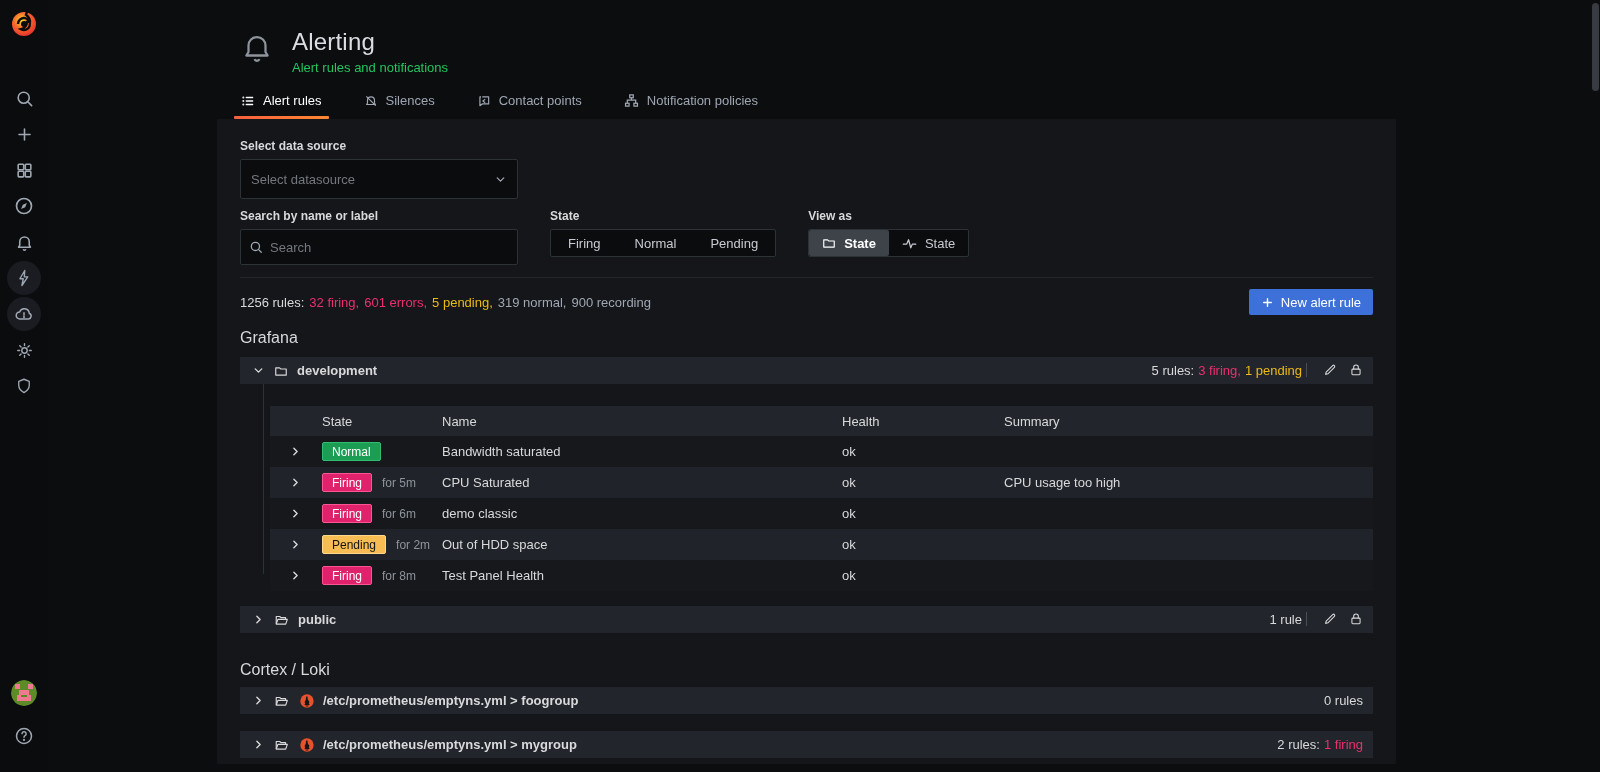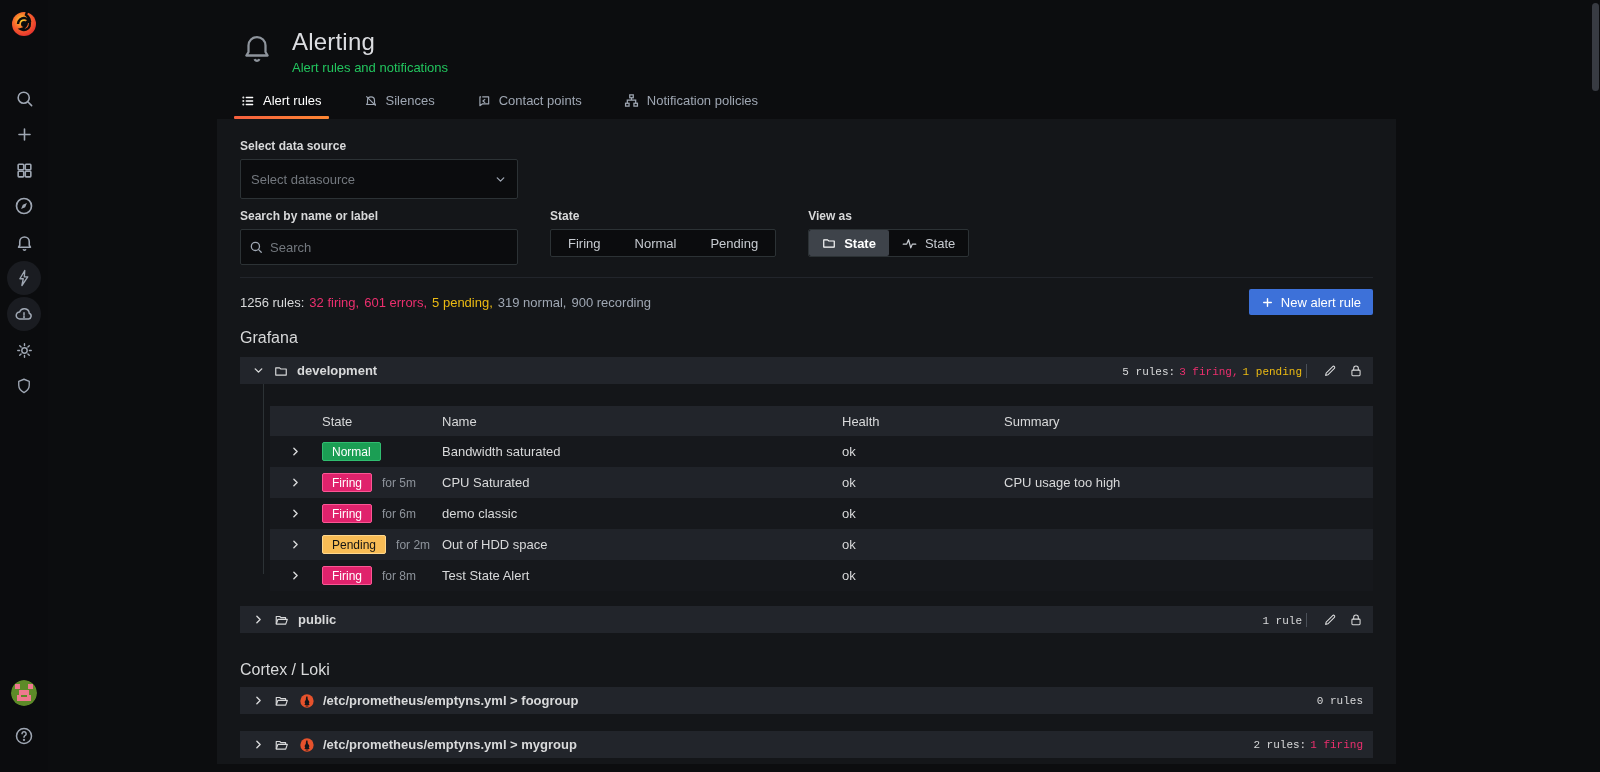--- a/index.html
+++ b/index.html
@@ -104,21 +104,21 @@
 
   .section-heading { font-size:16px; font-weight:400; color:#d8d9da; margin-top:14px; }
 
   .group-row {
     height:27px; background:#22252b; display:flex; align-items:center;
     padding:0 10px 0 8px; font-size:13px; cursor:pointer;
   }
   .group-row .chev { color:#d8d9da; width:20px; display:grid; place-items:center; cursor:pointer; }
   .group-row .g-icon { color:#d8d9da; margin-left:6px; }
   .group-name { font-weight:700; margin-left:9px; color:#d8d9da; }
-  .group-right { margin-left:auto; display:flex; align-items:flex-end; font-size:11px;font-family:Liberation Mono, monospace; }
+  .group-right { margin-left:auto; display:flex; align-items:flex-start; font-size:13px; }
   .group-right span { margin-left:4px; white-space:pre; }
   .g-firing { color:#eb2f6e; }
   .g-pending { color:#ecbb13; }
   .v-div { width:1px; height:14px; background:#4a4f57; margin:0 12px; }
   .row-action { color:#d8d9da; cursor:pointer; display:grid; place-items:center; }
   .row-action + .row-action { margin-left:12px; }
 
   
   .table-wrap { margin:22px 0 0 30px; position:relative; }
   .table-wrap::before {
@@ -495,21 +495,21 @@
       <div class="t-row dark">
         <span class="expand-btn">
           <svg width="13" height="13" viewBox="0 0 24 24" fill="none" stroke="currentColor" stroke-width="2.6" stroke-linecap="round" stroke-linejoin="round">
               <polyline points="9,6 15,12 9,18"></polyline>
             </svg>
         </span>
         <span class="state-cell">
           <span class="badge badge-firing">Firing</span>
           <span class="duration">for 8m</span>
         </span>
-        <span>Test State Alert</span>
+        <span>Test Panel Health</span>
         <span>ok</span>
         <span></span>
       </div>
     </div>
 
     <div class="group-row mt15">
       <span class="chev">
         <svg width="13" height="13" viewBox="0 0 24 24" fill="none" stroke="currentColor" stroke-width="2.6" stroke-linecap="round" stroke-linejoin="round">
             <polyline points="9,6 15,12 9,18"></polyline>
           </svg>

